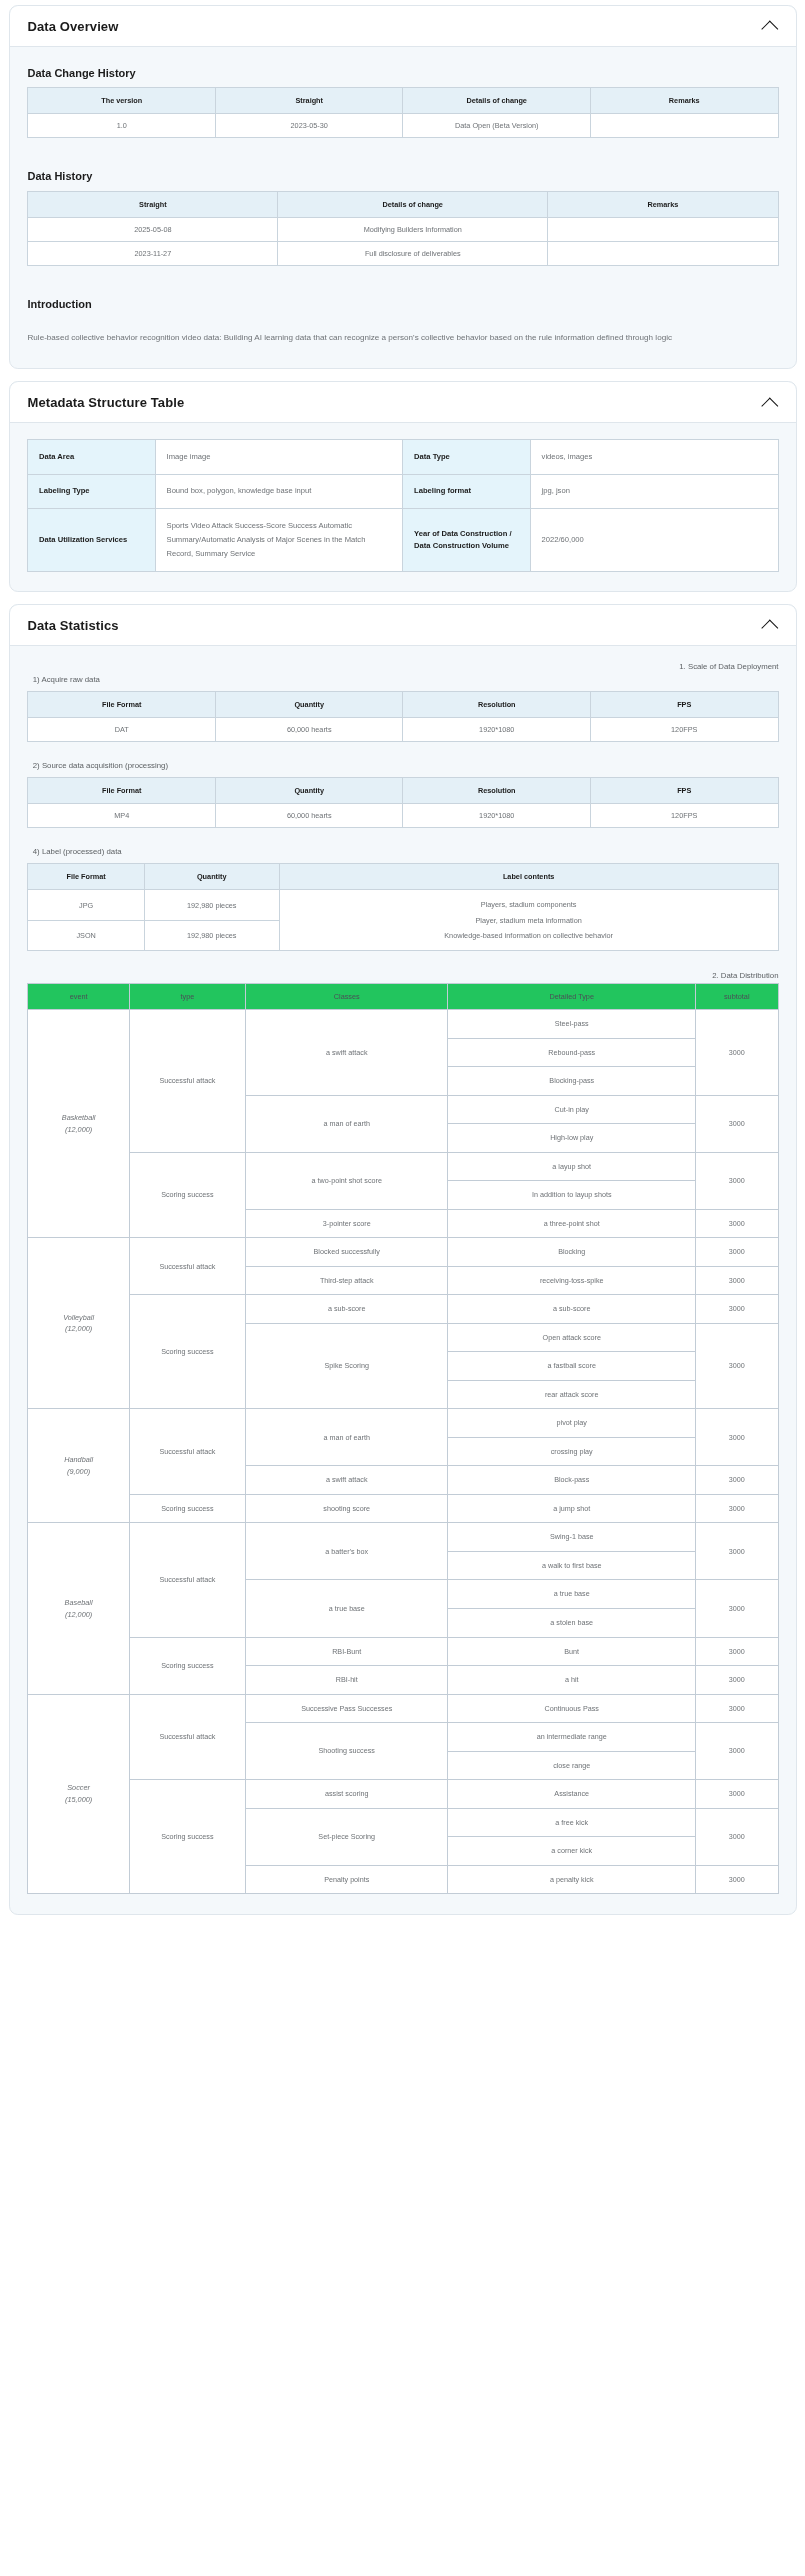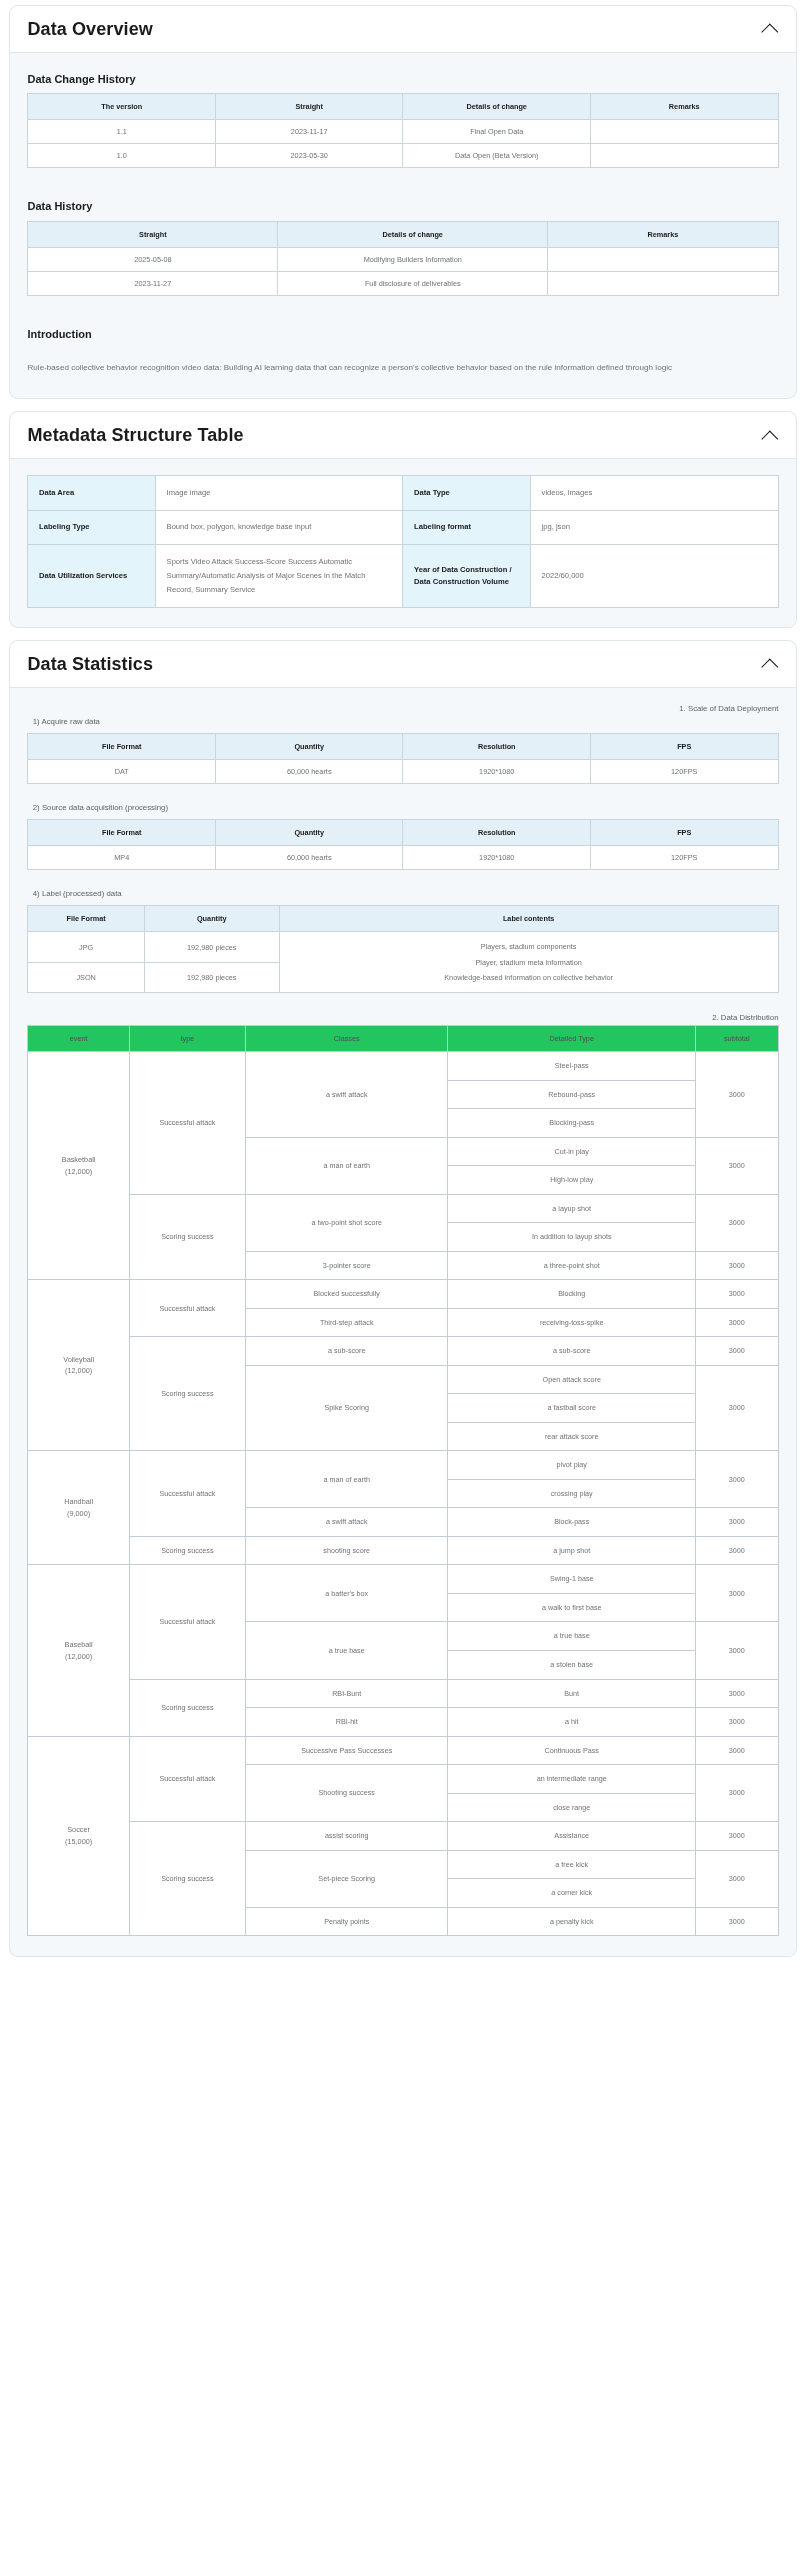--- a/index.html
+++ b/index.html
@@ -23,21 +23,21 @@
   .card-header {
     background: #ffffff;
     border-bottom: 0.9px solid #dfe6ec;
     padding: 12.4px 17.7px;
     display: flex;
     align-items: center;
     justify-content: space-between;
     border-radius: 8.8px 8.8px 0 0;
   }
   .card-title {
-    font-size: 18px;
+    font-size: 13px;
     font-weight: bold;
     color: #1b1b1b;
     letter-spacing: 0.1px;
   }
   .chevron {
     width: 17.7px; height: 12.4px;
     display: inline-block;
     position: relative;
     flex: 0 0 auto;
   }
@@ -132,21 +132,21 @@
   }
   table.dist td {
     border: 0.9px solid #c2ccd6;
     font-size: 7.2px;
     color: #6e7276;
     text-align: center;
     vertical-align: middle;
     padding: 8px 2.7px;
     line-height: 1.6;
   }
-  table.dist td.ev { font-size: 7.3px; }
+  table.dist td.ev { font-size: 7.3px; font-style: italic; }
 </style>
 </head>
 <body>
 
 <div class="card">
   <div class="card-header">
     <span class="card-title">Data Overview</span>
     <span class="chevron"></span>
   </div>
   <div class="card-body">
@@ -155,26 +155,20 @@
     <table class="tbl">
       <thead>
         <tr>
           <th style="width:25%">The version</th>
           <th style="width:25%">Straight</th>
           <th style="width:25%">Details of change</th>
           <th style="width:25%">Remarks</th>
         </tr>
       </thead>
       <tbody>
-        <tr>
-          <td>1.1</td>
-          <td>2023-11-17</td>
-          <td>Final Open Data</td>
-          <td></td>
-        </tr>
         <tr>
           <td>1.0</td>
           <td>2023-05-30</td>
           <td>Data Open (Beta Version)</td>
           <td></td>
         </tr>
       </tbody>
     </table>
 
     <div class="spacer-md"></div>

